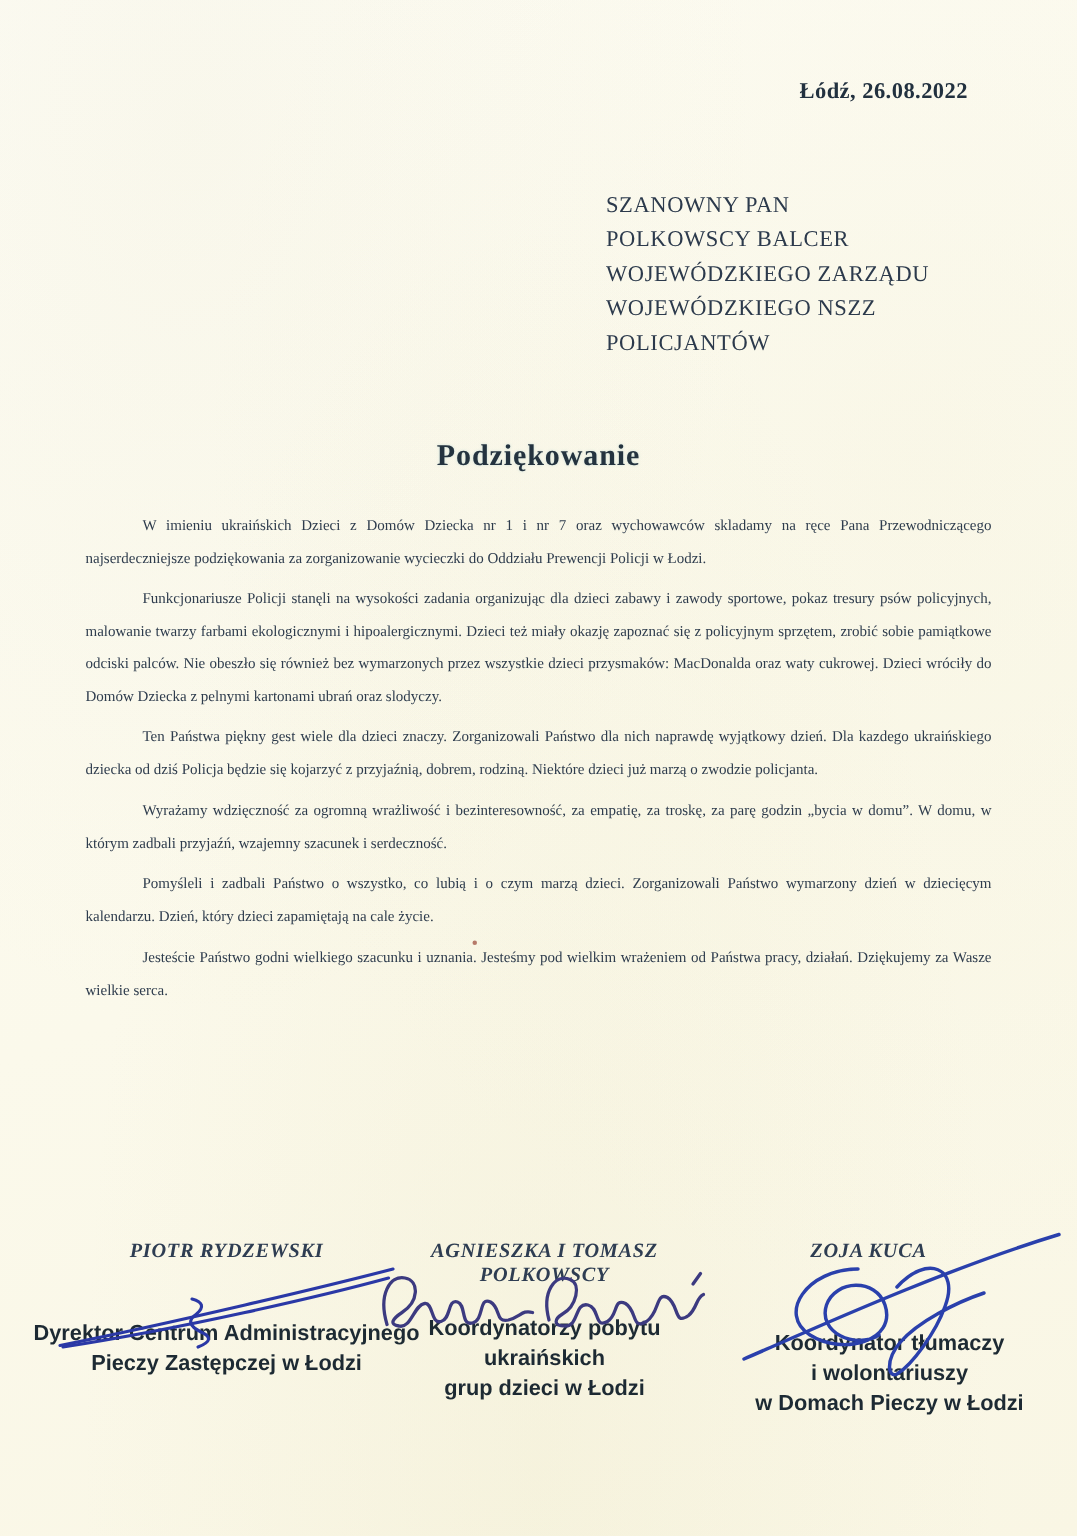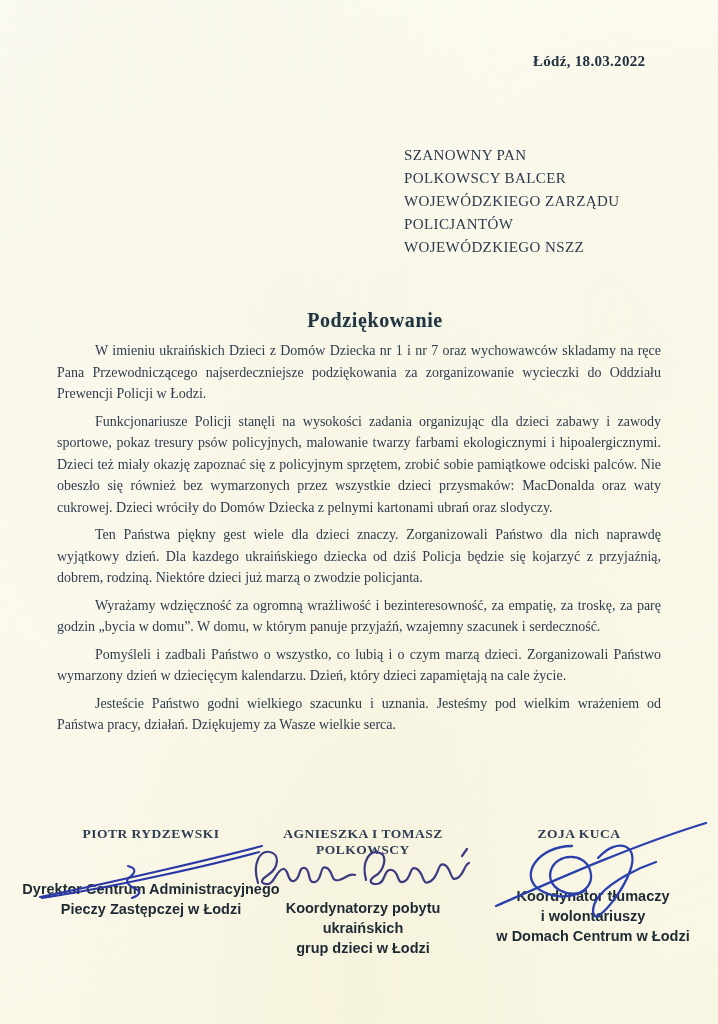--- a/index.html
+++ b/index.html
@@ -15,91 +15,92 @@
       linear-gradient(160deg,#fdfcf4 0%,#fbf9eb 55%,#f9f6e4 100%);
     font-family:"Liberation Serif", serif;
     color:#2e3c4d;
   }
   .date{
     position:absolute;left:533px;top:53px;
     font-size:15px;font-weight:bold;color:#22313f;
     letter-spacing:0.3px;
   }
   .recipient{
-    position:absolute;left:404px;top:144px;
+    position:absolute;left:404px;top:126px;
     font-size:15px;line-height:23px;color:#2c3a4c;
     letter-spacing:0.4px;
   }
   .title{
     position:absolute;left:57px;top:293px;width:604px;
-    margin:16px;text-align:center;
+    margin:0;text-align:center;
     font-size:20px;font-weight:bold;color:#24333f;
     letter-spacing:0.6px;
     text-shadow:0 0 2px rgba(120,185,200,0.35);
   }
   .body-text{
     position:absolute;left:57px;top:340px;width:604px;
-    font-size:14px;line-height:21.5px;
+    font-size:10px;line-height:21.5px;
     text-align:justify;
   }
   .body-text p{
     margin:0 0 6px 0;
     text-indent:38px;
   }
   .sig-col{position:absolute;text-align:center;}
   .sig-col-1{left:22px;top:826px;width:258px;}
   .sig-col-2{left:256px;top:826px;width:214px;}
   .sig-col-3{left:478px;top:826px;width:230px;}
   .sig-name{
     font-size:13.5px;color:#2e3d52;letter-spacing:0.5px;
     font-weight:600;
+    font-style:italic;
   }
   .sig-col-3 .sig-name{transform:translateX(-14px);}
   .sig-role{
     font-family:"Liberation Sans", sans-serif;
     font-weight:bold;font-size:14.5px;line-height:20px;color:#1d2a33;
   }
   .sig-col-1 .sig-role{margin-top:37px;}
-  .sig-col-2 .sig-role{margin-top:40px;}
+  .sig-col-2 .sig-role{margin-top:18px;}
   .sig-col-3 .sig-role{margin-top:44px;}
   svg.sig-ink{position:absolute;overflow:visible;}
   .sig-ink path{fill:none;stroke-linecap:round;stroke-linejoin:round;}
   #sig1{left:30px;top:840px;width:240px;height:62px;}
   #sig1 path{stroke:#2a38a6;stroke-width:2.1;}
   #sig2{left:250px;top:843px;width:222px;height:52px;}
   #sig2 path{stroke:#3c3a80;stroke-width:2.2;}
   #sig3{left:480px;top:816px;width:232px;height:104px;}
   #sig3 path{stroke:#2a40ac;stroke-width:2.3;}
   .speck{
     position:absolute;left:315px;top:627px;width:3px;height:3px;
     border-radius:50%;background:#a55a4a;opacity:.8;
   }
 </style>
 </head>
 <body>
 
 <div class="page">
 
-  <div class="date">Łódź, 18.03.2022</div>
+  <div class="date">Łódź, 26.08.2022</div>
 
   <div class="recipient">
     <div>SZANOWNY PAN</div>
     <div>POLKOWSCY BALCER</div>
     <div>WOJEWÓDZKIEGO ZARZĄDU</div>
+    <div>WOJEWÓDZKIEGO NSZZ</div>
     <div>POLICJANTÓW</div>
-    <div>WOJEWÓDZKIEGO NSZZ</div>
   </div>
 
   <h1 class="title">Podziękowanie</h1>
 
   <div class="body-text">
     <p>W imieniu ukraińskich Dzieci z Domów Dziecka nr 1 i nr 7 oraz wychowawców skladamy na ręce Pana Przewodniczącego najserdeczniejsze podziękowania za zorganizowanie wycieczki do Oddziału Prewencji Policji w Łodzi.</p>
     <p>Funkcjonariusze Policji stanęli na wysokości zadania organizując dla dzieci zabawy i zawody sportowe, pokaz tresury psów policyjnych, malowanie twarzy farbami ekologicznymi i hipoalergicznymi. Dzieci też miały okazję zapoznać się z policyjnym sprzętem, zrobić sobie pamiątkowe odciski palców. Nie obeszło się również bez wymarzonych przez wszystkie dzieci przysmaków: MacDonalda oraz waty cukrowej. Dzieci wróciły do Domów Dziecka z pelnymi kartonami ubrań oraz slodyczy.</p>
     <p>Ten Państwa piękny gest wiele dla dzieci znaczy. Zorganizowali Państwo dla nich naprawdę wyjątkowy dzień. Dla kazdego ukraińskiego dziecka od dziś Policja będzie się kojarzyć z przyjaźnią, dobrem, rodziną.  Niektóre dzieci już marzą o zwodzie policjanta.</p>
-    <p>Wyrażamy wdzięczność za ogromną wrażliwość i bezinteresowność, za empatię, za troskę, za parę godzin „bycia w domu”. W domu, w którym panuje przyjaźń, wzajemny szacunek i serdeczność.</p>
+    <p>Wyrażamy wdzięczność za ogromną wrażliwość i bezinteresowność, za empatię, za troskę, za parę godzin „bycia w domu”. W domu, w którym zadbali przyjaźń, wzajemny szacunek i serdeczność.</p>
     <p>Pomyśleli i zadbali Państwo o wszystko, co lubią i o czym marzą dzieci. Zorganizowali Państwo wymarzony dzień w dziecięcym kalendarzu. Dzień, który dzieci zapamiętają na cale życie.</p>
     <p>Jesteście Państwo godni wielkiego szacunku i uznania. Jesteśmy pod wielkim wrażeniem od Państwa pracy, działań. Dziękujemy za Wasze wielkie serca.</p>
   </div>
 
   <div class="speck"></div>
 
   <div class="sig-col sig-col-1">
     <div class="sig-name">PIOTR RYDZEWSKI</div>
     <div class="sig-role">
       <div>Dyrektor Centrum Administracyjnego</div>
@@ -113,21 +114,21 @@
       <div>Koordynatorzy pobytu ukraińskich</div>
       <div>grup dzieci w Łodzi</div>
     </div>
   </div>
 
   <div class="sig-col sig-col-3">
     <div class="sig-name">ZOJA KUCA</div>
     <div class="sig-role">
       <div>Koordynator tłumaczy</div>
       <div>i wolontariuszy</div>
-      <div>w Domach Centrum w Łodzi</div>
+      <div>w Domach Pieczy w Łodzi</div>
     </div>
   </div>
 
   <svg id="sig1" class="sig-ink" viewBox="0 0 240 62">
     <path d="M232,6 C190,17 85,42 10,57"></path>
     <path d="M229,12 C185,24 90,46 12,58"></path>
     <path d="M98,26 q11,3 3,10 q-9,6 3,12 q11,5 -2,10"></path>
   </svg>
 
   <svg id="sig2" class="sig-ink" viewBox="0 0 222 52">

